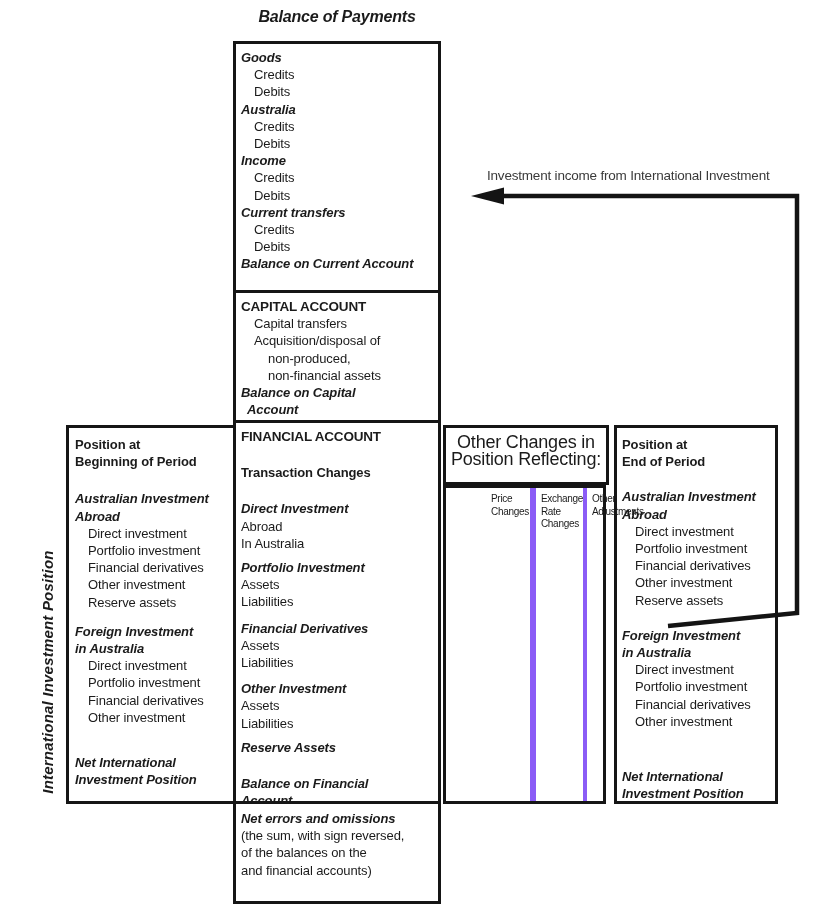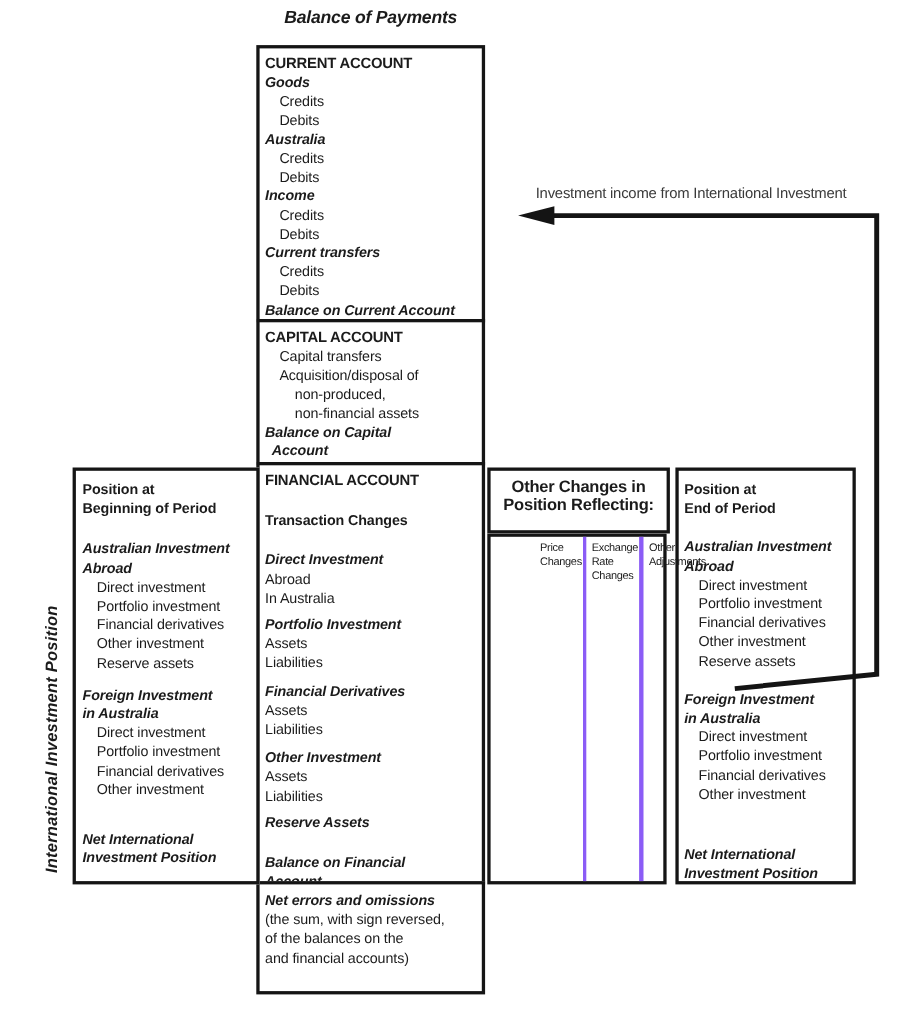--- a/index.html
+++ b/index.html
@@ -50,30 +50,30 @@
   #box-financial { left: 233px; top: 420px; width: 208px; height: 384px; padding: 5px 3px 0 5px; }
   #box-neterrors { left: 233px; top: 801px; width: 208px; height: 103px; padding: 6px 3px 0 5px; }
   #box-posbegin  { left: 66px;  top: 425px; width: 170px; height: 379px; padding: 8px 3px 0 6px; }
   #box-posend    { left: 614px; top: 425px; width: 164px; height: 379px; padding: 8px 3px 0 5px; }
 
   #box-otherhead {
     left: 443px; top: 425px; width: 166px; height: 60px;
     padding: 6px 2px 0 2px; text-align: center;
   }
   #box-otherhead .heading {
-    font-size: 15px; font-weight: bold; line-height: 17px; letter-spacing: -0.2px;
+    font-size: 18px; font-weight: normal; line-height: 17px; letter-spacing: -0.2px;
   }
   #box-columns { left: 443px; top: 485px; width: 163px; height: 319px; display: flex; padding-left: 40px; }
   .col {
     padding: 5px 1px 0 5px;
     font-size: 10px; line-height: 12.5px; letter-spacing: -0.3px;
     color: #1b1b1b;
   }
   .col-1 { width: 54px; }
-  .col-2 { width: 53px; border-left: 3px solid #8b5cf6; }
+  .col-2 { width: 53px; border-left: 6px solid #8b5cf6; }
   .col-3 { flex: 1;     border-left: 4px solid #8b5cf6; }
 
   #arrow-label {
     position: absolute; left: 487px; top: 168px;
     font-size: 13.5px; letter-spacing: -0.2px; color: #3a3a3a;
     white-space: nowrap;
   }
   #side-label {
     position: absolute; left: 47px; top: 672px;
     transform: translate(-50%, -50%) rotate(-90deg);
@@ -85,21 +85,20 @@
     pointer-events: none;
   }
 </style>
 </head>
 <body>
 
 <div id="title">Balance of Payments</div>
 
 <div id="box-current" class="box">
 
-<div class="row h">CURRENT ACCOUNT</div>
     <div class="row bi">Goods</div>
     <div class="row i1">Credits</div>
     <div class="row i1">Debits</div>
     <div class="row bi">Australia</div>
     <div class="row i1">Credits</div>
     <div class="row i1">Debits</div>
     <div class="row bi">Income</div>
     <div class="row i1">Credits</div>
     <div class="row i1">Debits</div>
     <div class="row bi">Current transfers</div>

